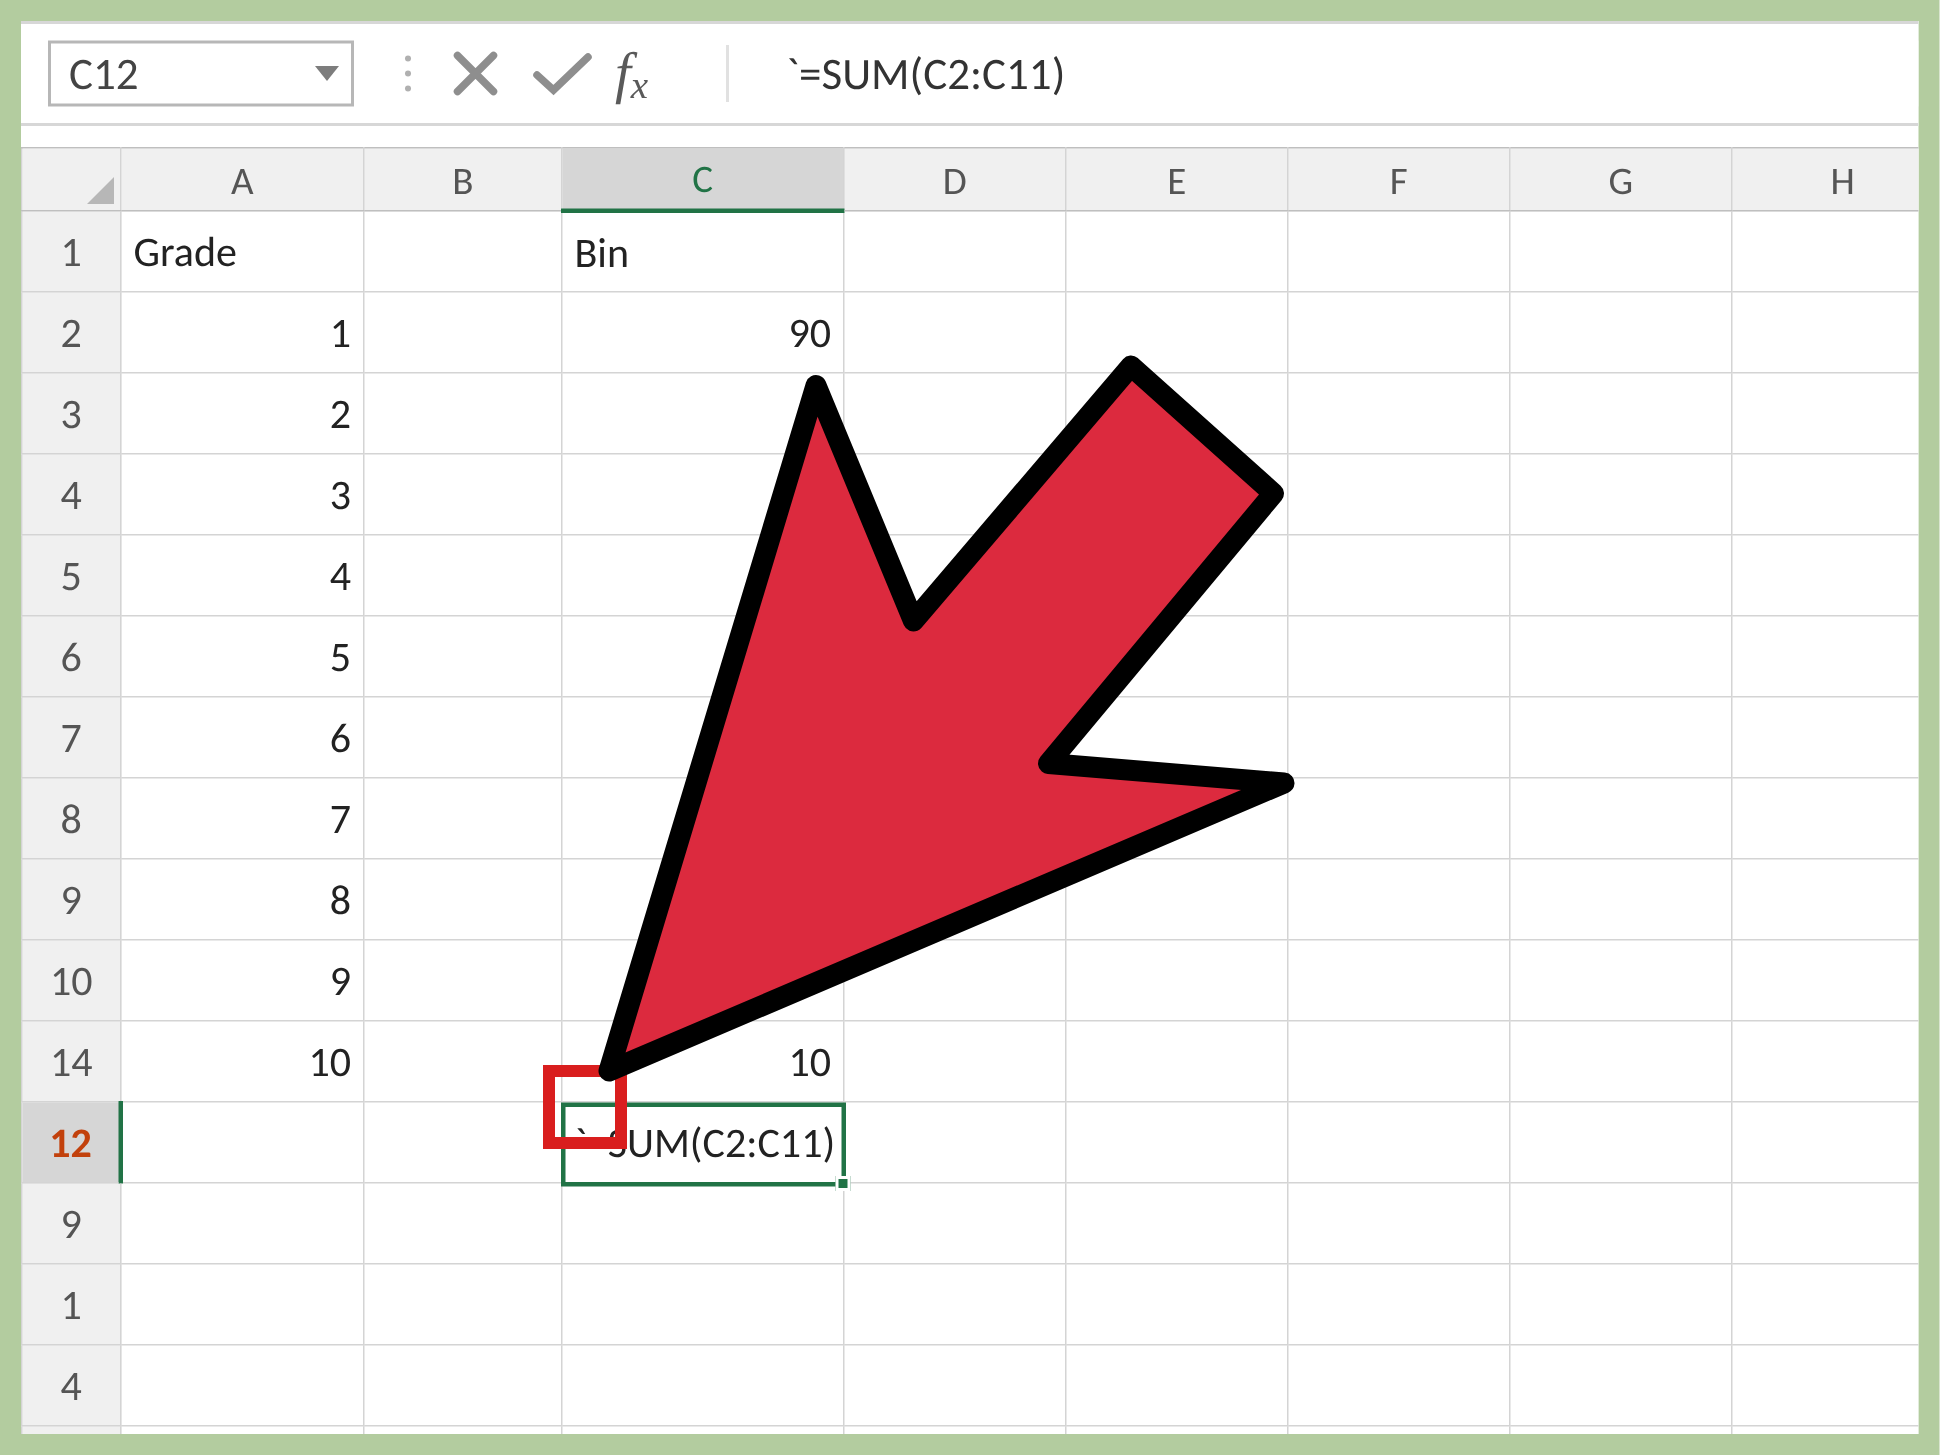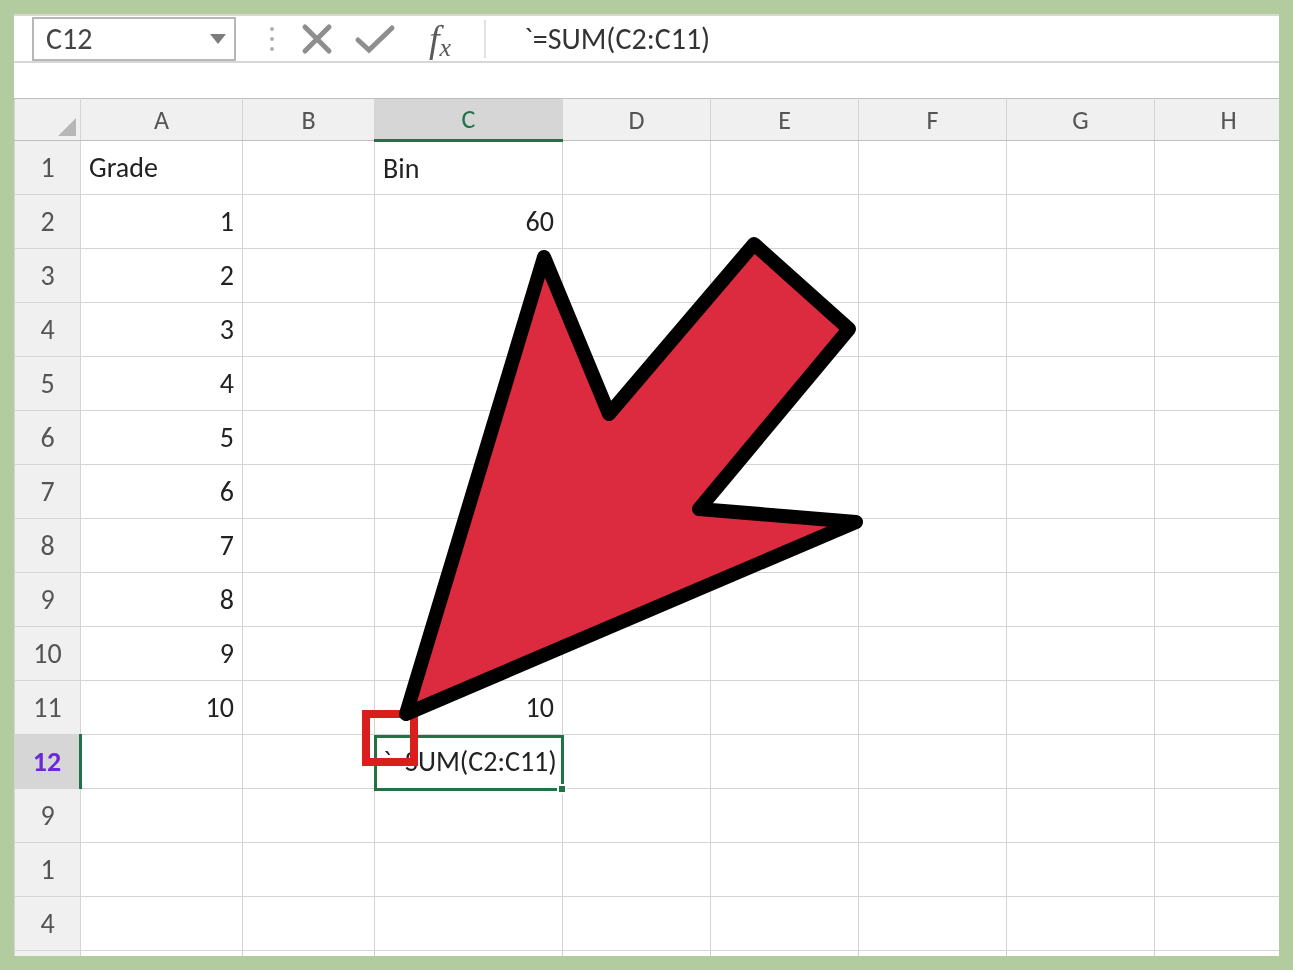--- a/index.html
+++ b/index.html
@@ -18,21 +18,21 @@
     top: 14px;
     width: 1265px;
     height: 942px;
     background: #fff;
     overflow: hidden;
   }
   
   .fbar {
     position: absolute;
     left: 0; top: 0; right: 0;
-    height: 49px;
+    height: 70px;
     background: #fff;
     border-top: 2px solid #D7D7D7;
     border-bottom: 2px solid #D7D7D7;
     display: flex;
     align-items: center;
     font-size: 30px;
     color: #444;
   }
   .namebox {
     margin-left: 18px;
@@ -69,21 +69,21 @@
     height: 56px;
     display: flex;
     align-items: center;
     justify-content: center;
     margin: 0 2px;
   }
   .fbtn svg { display:block; }
   .fxwrap {
     width: 60px;
     height: 56px;
-    display:flex; align-items:center; justify-content:center;
+    display:flex; align-items:center; justify-content:flex-start;
     font-family: "Times New Roman", serif;
     font-style: italic;
     font-size: 38px;
     color: #5A5A5A;
     margin-left: 6px;
     margin-right: 6px;
   }
   .fxwrap sub { font-size: 26px; font-style: italic; vertical-align: baseline; position:relative; top:4px; }
   .vline {
     width: 2px; height: 38px; background:#E1E1E1; margin: 0 8px;
@@ -147,21 +147,21 @@
   }
   td.rownum {
     background: #F0F0F0;
     color: #555;
     text-align: center;
     font-size: 26px;
   }
   tr.selrow td.rownum {
     background: #D6D6D6;
     border-right: 3px solid #217346;
-    color:#6d28d9;
+    color:#c2410c;
     font-weight:600;
   }
   td.data { color:#222; }
   td.num { text-align: right; }
   td.txt { text-align: left; }
   td.bold { font-weight: 700; font-size: 30px; margin-top: 36px;}
   
   .selcell-box {
     position:absolute;
     border: 3px solid #217346;
@@ -263,21 +263,21 @@
         <td class="data"></td>
         <td class="data"></td>
         <td class="data"></td>
         <td class="data"></td>
         <td class="data"></td>
       </tr>
       <tr>
         <td class="rownum">2</td>
         <td class="data num">1</td>
         <td class="data"></td>
-        <td class="data num">60</td>
+        <td class="data num">90</td>
         <td class="data"></td>
             <td class="data"></td>
             <td class="data"></td>
             <td class="data"></td>
             <td class="data"></td>
       </tr>
       <tr>
         <td class="rownum">3</td>
         <td class="data num">2</td>
         <td class="data"></td>
@@ -359,21 +359,21 @@
         <td class="data num">9</td>
         <td class="data"></td>
         <td class="data"></td>
         <td class="data"></td>
             <td class="data"></td>
             <td class="data"></td>
             <td class="data"></td>
             <td class="data"></td>
       </tr>
       <tr>
-        <td class="rownum">11</td>
+        <td class="rownum">14</td>
         <td class="data num">10</td>
         <td class="data"></td>
         <td class="data num">10</td>
         <td class="data"></td>
             <td class="data"></td>
             <td class="data"></td>
             <td class="data"></td>
             <td class="data"></td>
       </tr>
       <tr class="selrow">

